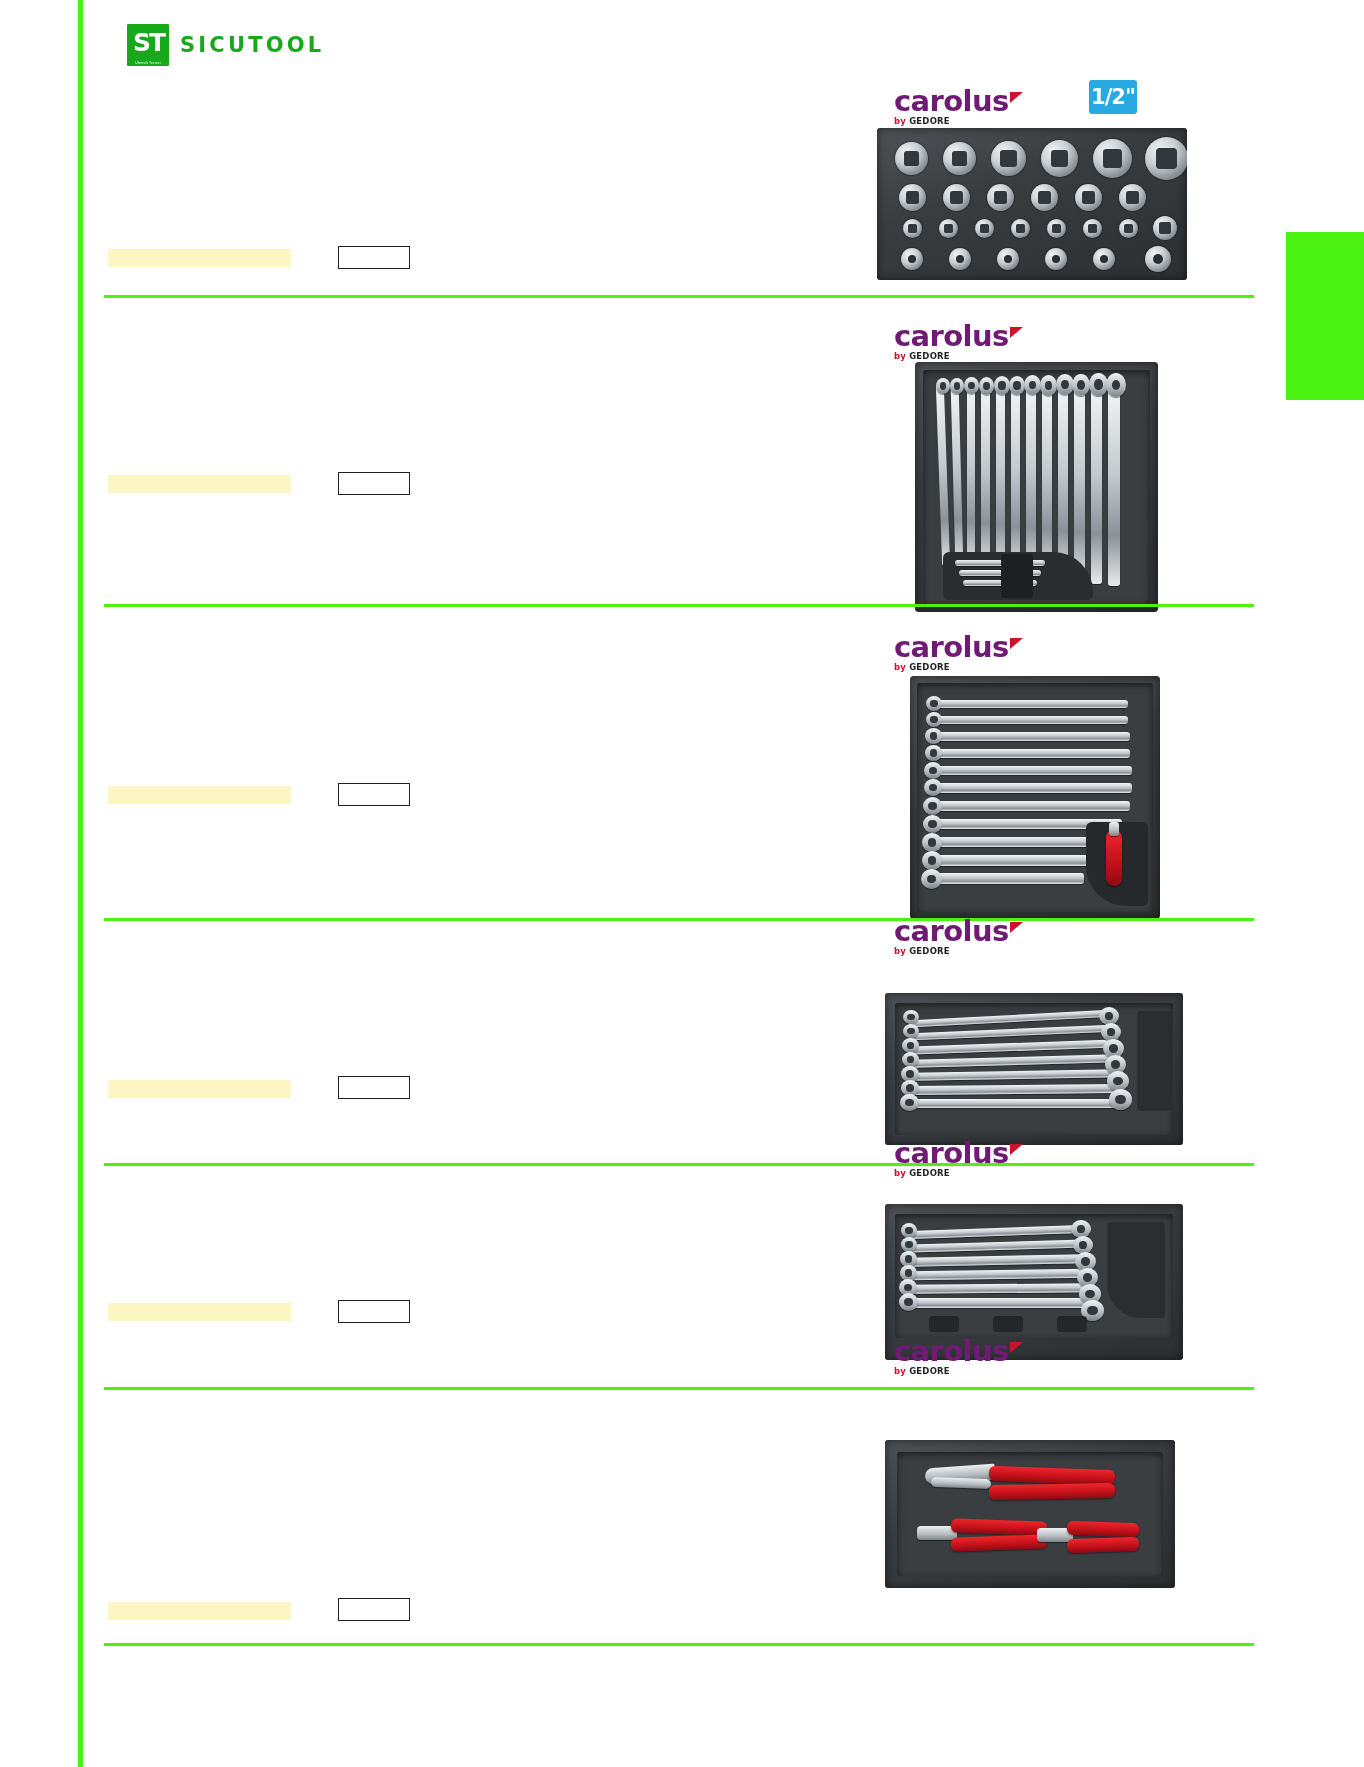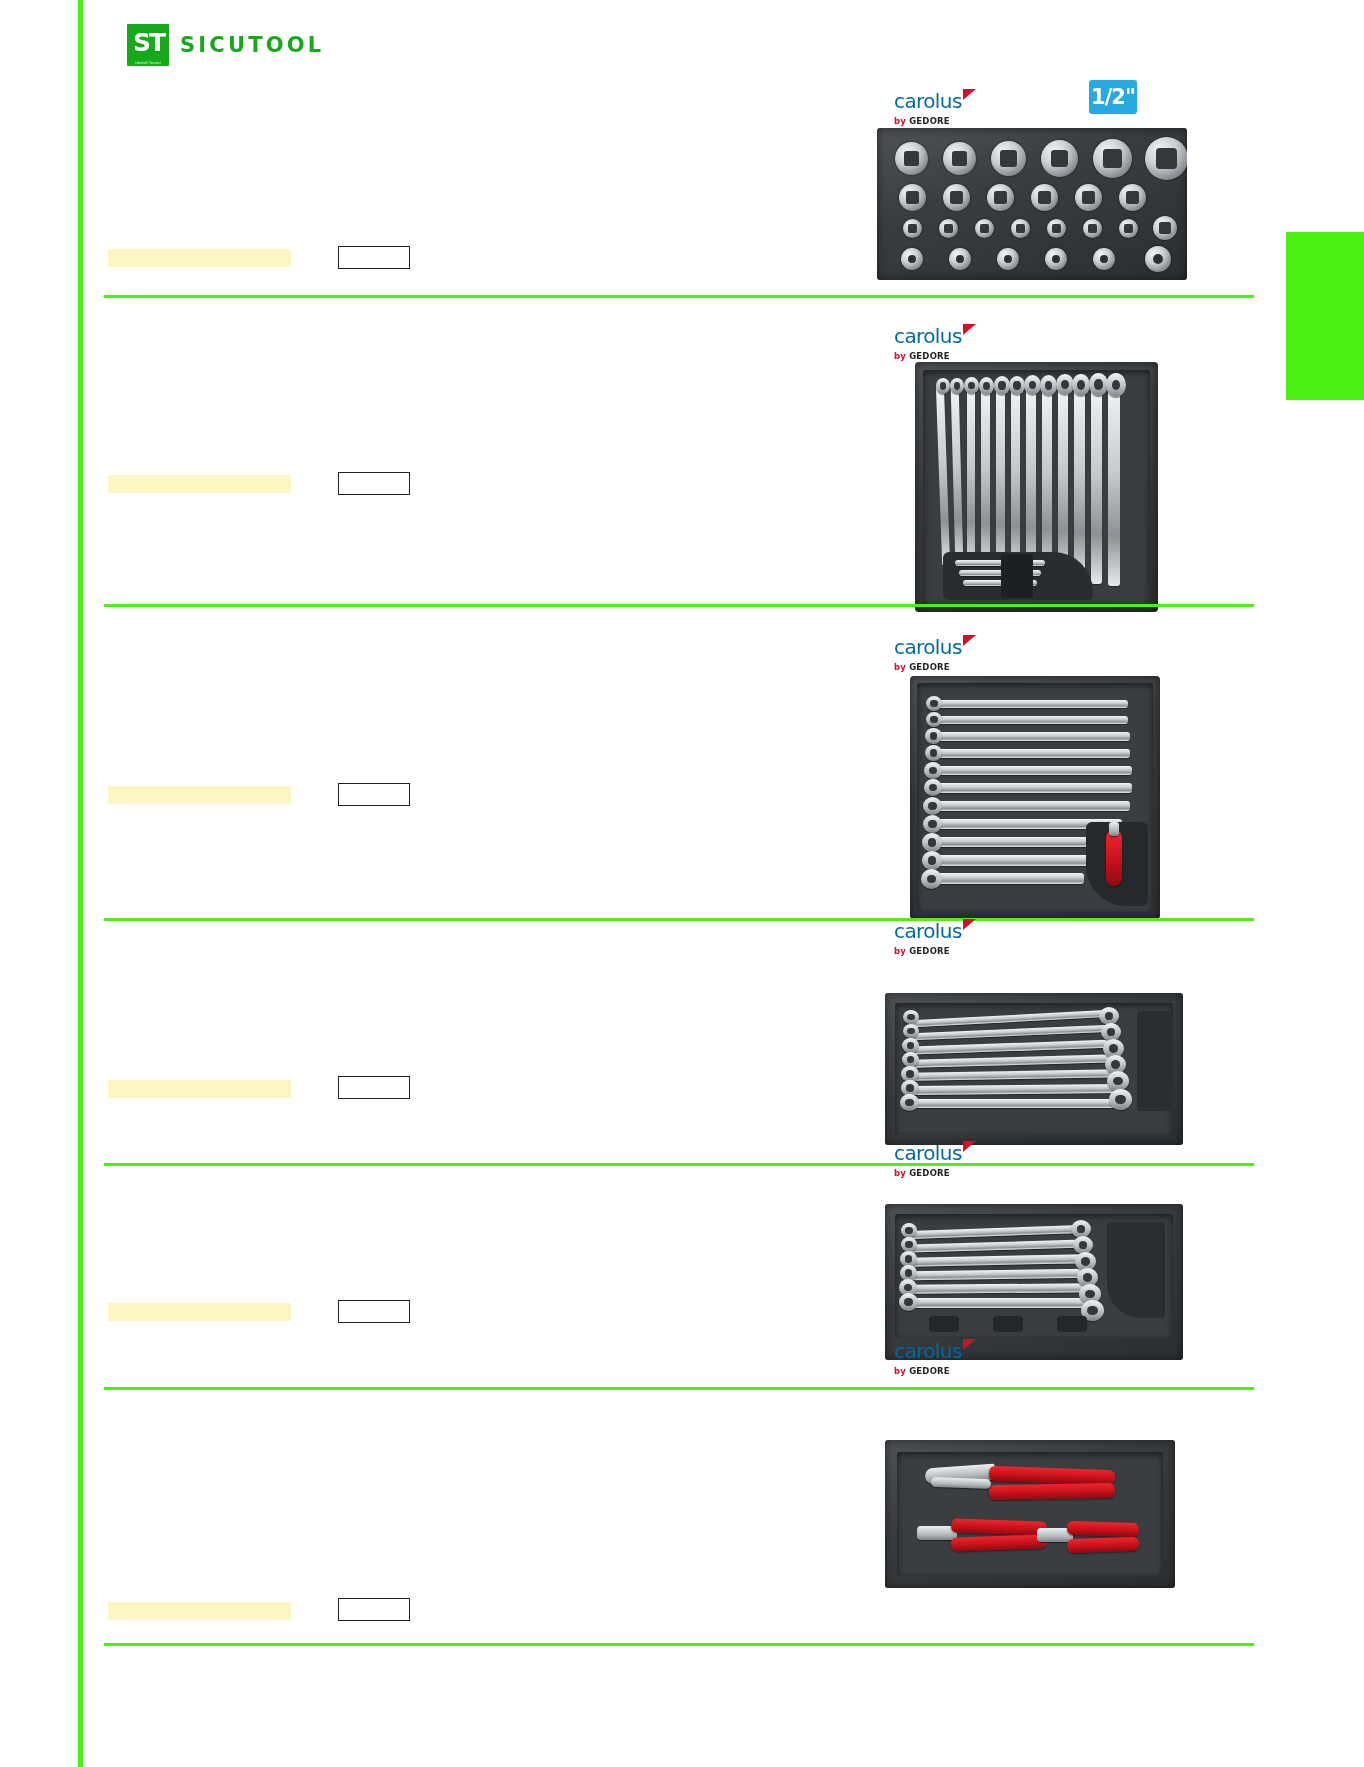--- a/index.html
+++ b/index.html
@@ -102,23 +102,23 @@
   }
 
   
   .carolus {
     position: absolute;
     width: 148px;
     height: 40px;
   }
   .carolus .word {
     font-family: "DejaVu Sans", sans-serif;
-    font-size: 20px;
-    font-weight: 400;
-    color: #0369a1;
+    font-size: 29px;
+    font-weight: 700;
+    color: #701a75;
     letter-spacing: -0.6px;
     line-height: 27px;
   }
   .carolus .flag {
     display: inline-block;
     width: 0;
     height: 0;
     border-top: 11px solid #d0112b;
     border-bottom: 11px solid transparent;
     border-right: 13px solid transparent;

